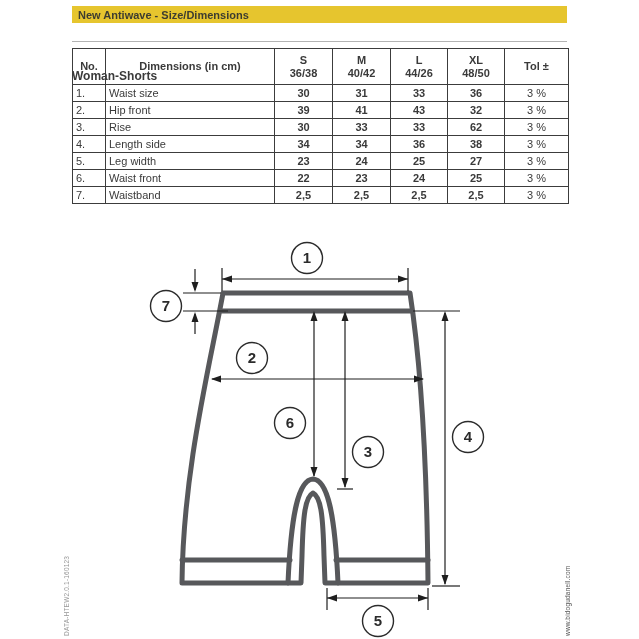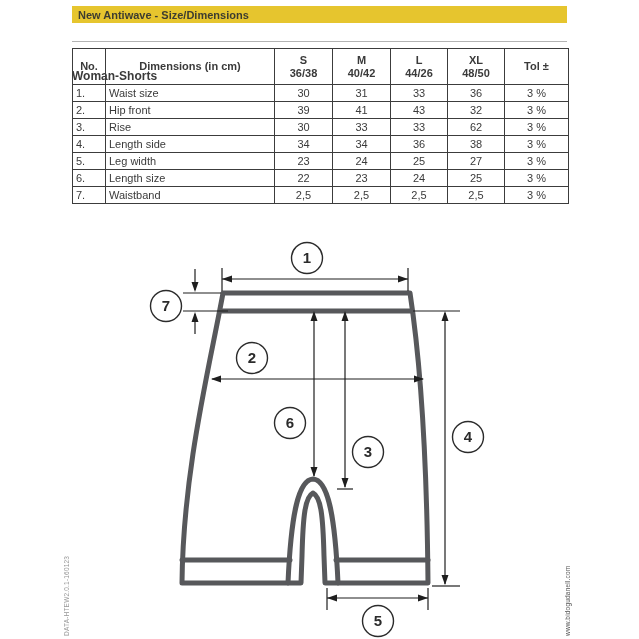--- a/index.html
+++ b/index.html
@@ -25,21 +25,21 @@
     font-size:11px;color:#3a3a3a;
   }
   table.spec th,table.spec td{
     border:1px solid #3c3c3c;padding:0 3px;box-sizing:border-box;
     line-height:13px;overflow:hidden;white-space:nowrap;
   }
   table.spec th{height:36px;font-weight:bold;text-align:center;vertical-align:middle;}
   table.spec td{height:17px;vertical-align:middle;}
   th.left,td.left{text-align:left;padding-left:5px;}
   td.label{padding-left:8px;}
-  td.val{text-align:center;font-weight:normal;}
+  td.val{text-align:center;font-weight:bold;}
   td.tol{text-align:center;font-weight:normal;}
   col.c-no{width:33px;} col.c-dim{width:169px;}
   col.c-s{width:58px;} col.c-m{width:58px;} col.c-l{width:57px;} col.c-xl{width:57px;}
   col.c-tol{width:64px;}
   .diagram-svg{position:absolute;left:0;top:0;width:639px;height:639px;}
   .vtext{
     position:absolute;font-size:6.5px;letter-spacing:0.2px;
     transform:rotate(-90deg);transform-origin:top left;white-space:nowrap;
   }
   .vtext-left{left:63px;top:636px;color:#979797;}
@@ -128,21 +128,21 @@
       <td class="left">5.</td>
       <td class="label">Leg width</td>
       <td class="val">23</td>
       <td class="val">24</td>
       <td class="val">25</td>
       <td class="val">27</td>
       <td class="tol">3 %</td>
     </tr>
     <tr>
       <td class="left">6.</td>
-      <td class="label">Length size</td>
+      <td class="label">Waist front</td>
       <td class="val">22</td>
       <td class="val">23</td>
       <td class="val">24</td>
       <td class="val">25</td>
       <td class="tol">3 %</td>
     </tr>
     <tr>
       <td class="left">7.</td>
       <td class="label">Waistband</td>
       <td class="val">2,5</td>

